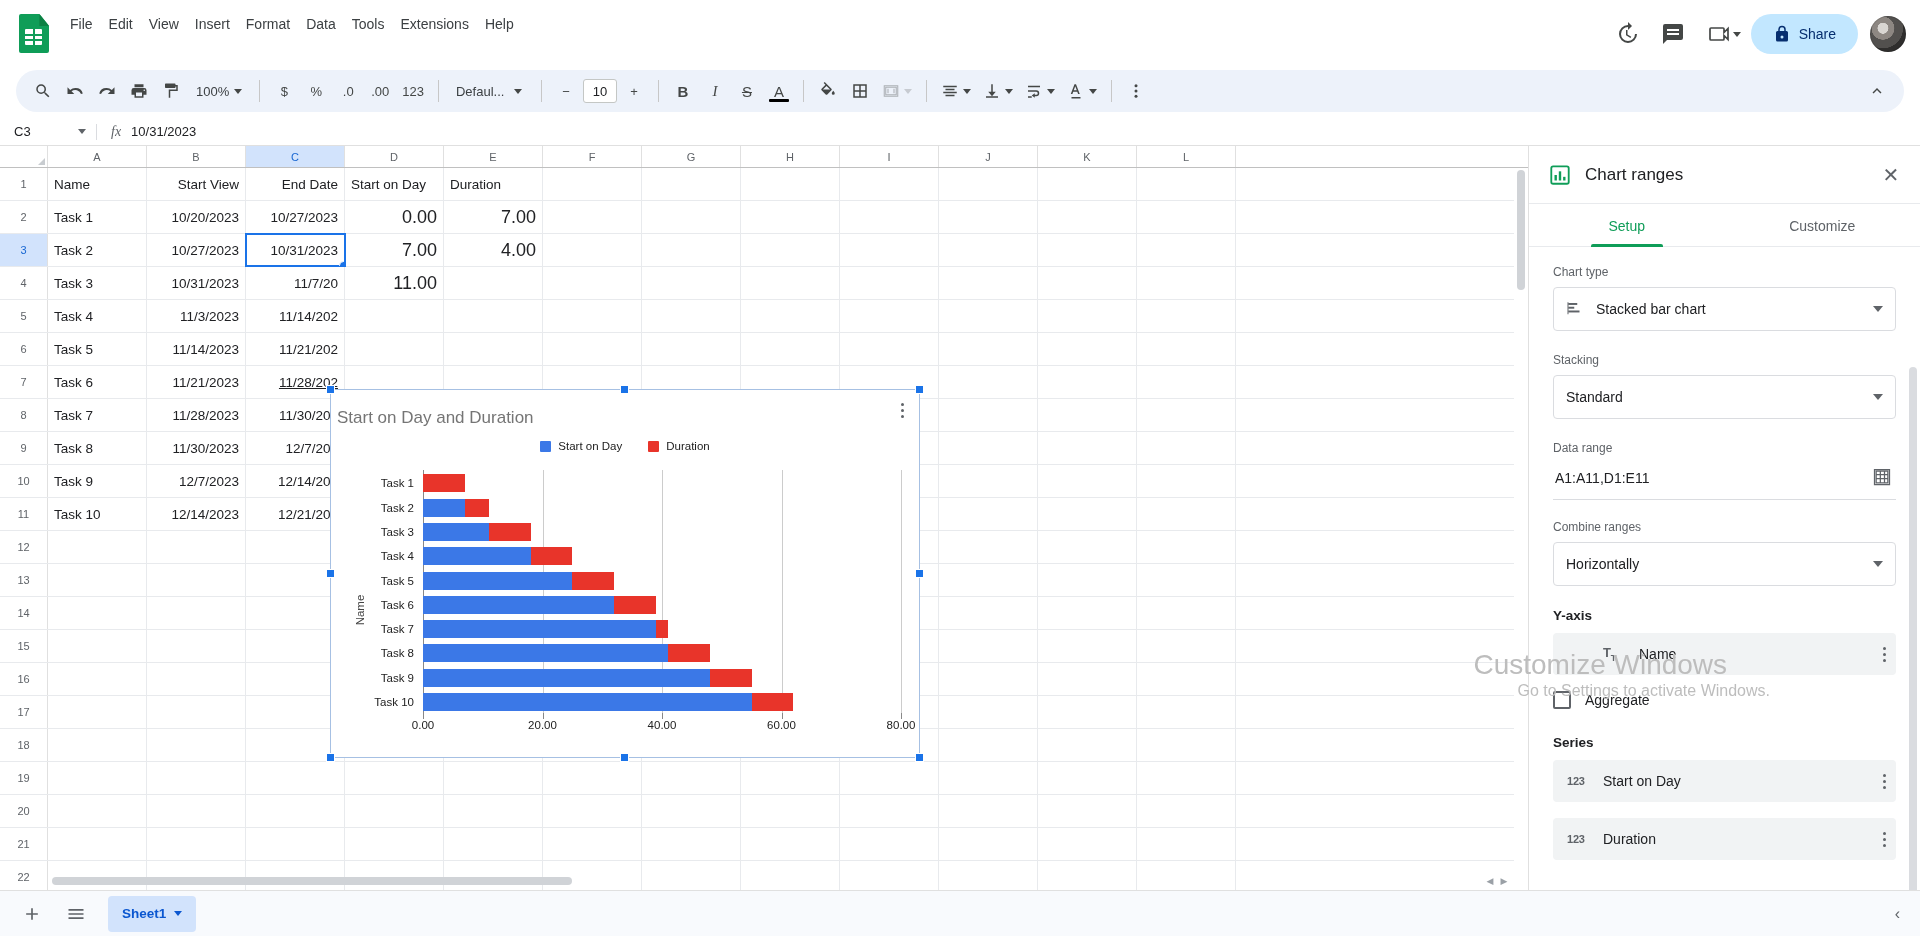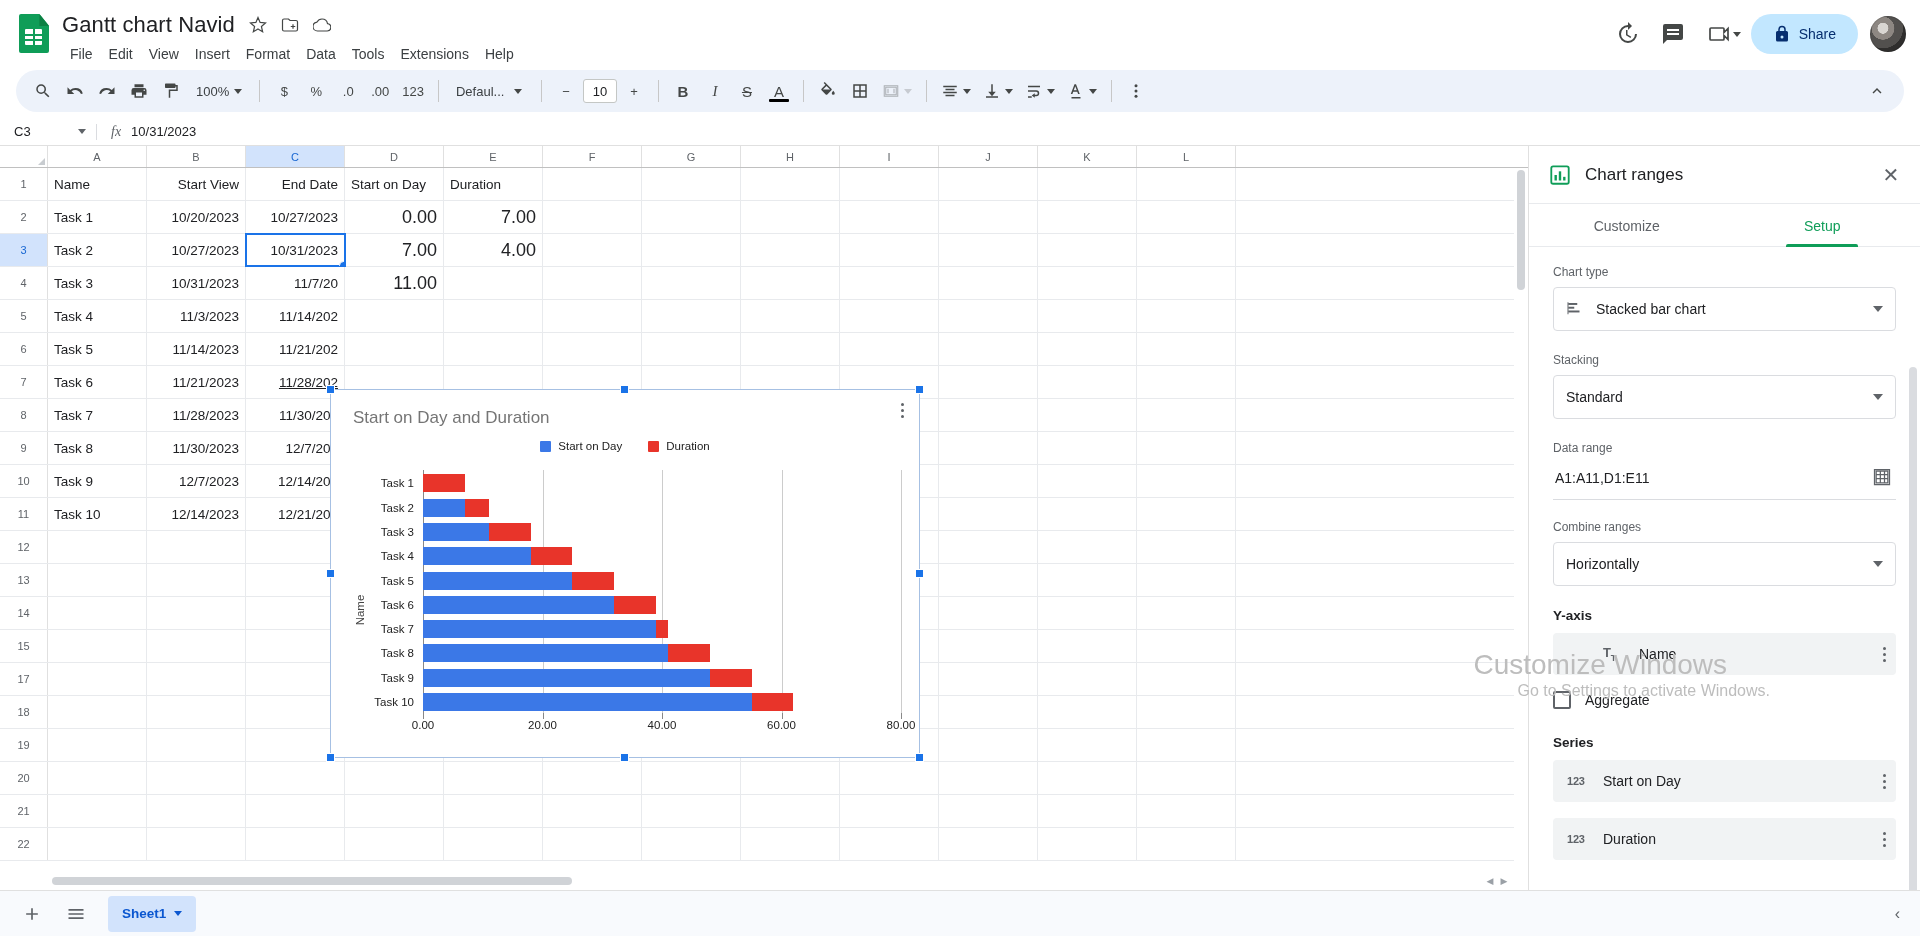--- a/index.html
+++ b/index.html
@@ -98,21 +98,21 @@
   
   .chart-obj { position: absolute; left: 330px; top: 243px; width: 590px; height: 369px; background: #fff; border: 1px solid #a6c0e3; z-index: 6; }
   .chart-obj .kebab { position: absolute; right: 8px; top: 8px; width: 18px; height: 24px; display: flex; flex-direction: column; align-items: center; justify-content: center; gap: 3px; cursor: pointer; }
   .chart-obj .kebab i { width: 3px; height: 3px; background: #5f6368; border-radius: 50%; display: block; }
   .handle { position: absolute; width: 9px; height: 9px; background: #1a73e8; border: 1px solid #fff; z-index: 9; }
   .h-tl { left: -5px; top: -5px; } .h-tm { left: 50%; margin-left: -5px; top: -5px; }
   .h-tr { right: -5px; top: -5px; } .h-ml { left: -5px; top: 50%; margin-top: -5px; }
   .h-mr { right: -5px; top: 50%; margin-top: -5px; } .h-bl { left: -5px; bottom: -5px; }
   .h-bm { left: 50%; margin-left: -5px; bottom: -5px; } .h-br { right: -5px; bottom: -5px; }
 
-  .chart-title { position: absolute; left: 22px; top: 18px; font-size: 17px; color: #757575; font-weight: 400; }
+  .chart-title { position: absolute; left: 6px; top: 18px; font-size: 17px; color: #757575; font-weight: 400; }
   .chart-legend { position: absolute; top: 50px; left: 0; right: 0; display: flex; justify-content: center; gap: 26px; }
   .leg { display: flex; align-items: center; gap: 7px; font-size: 11.5px; color: #222; cursor: pointer; }
   .leg .sw { width: 11px; height: 11px; border-radius: 1px; }
 
   .plot { position: absolute; left: 0; top: 72px; right: 0; bottom: 0; }
   .ylabel { position: absolute; left: 14px; top: 50%; transform: translateY(-50%) rotate(-90deg); transform-origin: center; font-size: 11.5px; color: #444; white-space: nowrap; }
   .plot-inner { position: absolute; left: 92px; right: 18px; top: 8px; bottom: 44px; }
   .gridline { position: absolute; top: 0; bottom: 0; width: 1px; background: #ccc; }
   .axisline { position: absolute; top: 0; bottom: 0; left: 0; width: 1px; background: #888; }
   .bar-row { position: absolute; left: 0; right: 0; height: 18px; }
@@ -170,39 +170,20 @@
 
   <div class="header">
     <div class="doc-icon">
       <div class="sheets-glyph">
           <div class="pg"></div>
           <div class="fold"></div>
           <div class="grid"></div>
         </div>
     </div>
     <div class="title-block">
-      <div class="title-row">
-        <span class="doc-title">Gantt chart Navid</span>
-        <span class="hicon">
-          <svg viewBox="0 0 24 24">
-              <path d="M12 17.27 18.18 21l-1.64-7.03L22 9.24l-7.19-.61L12 2 9.19 8.63 2 9.24l5.46 4.73L5.82 21z" fill="none" stroke="currentColor" stroke-width="1.6"></path>
-            </svg>
-        </span>
-        <span class="hicon">
-          <svg viewBox="0 0 24 24">
-              <path d="M10 4H4c-1.1 0-2 .9-2 2v12c0 1.1.9 2 2 2h16c1.1 0 2-.9 2-2V8c0-1.1-.9-2-2-2h-8l-2-2z" fill="none" stroke="currentColor" stroke-width="1.6"></path>
-              <path d="M16 11v6M13 14h6" stroke="currentColor" stroke-width="1.6" fill="none"></path>
-            </svg>
-        </span>
-        <span class="hicon">
-          <svg viewBox="0 0 24 24">
-              <path d="M19.35 10.04A7.49 7.49 0 0 0 12 4C9.11 4 6.6 5.64 5.35 8.04A5.994 5.994 0 0 0 0 14c0 3.31 2.69 6 6 6h13a5 5 0 0 0 .35-9.96z" fill="none" stroke="currentColor" stroke-width="1.6"></path>
-            </svg>
-        </span>
-      </div>
       <div class="menubar">
         <div class="menu-item">File</div>
         <div class="menu-item">Edit</div>
         <div class="menu-item">View</div>
         <div class="menu-item">Insert</div>
         <div class="menu-item">Format</div>
         <div class="menu-item">Data</div>
         <div class="menu-item">Tools</div>
         <div class="menu-item">Extensions</div>
         <div class="menu-item">Help</div>
@@ -663,20 +644,35 @@
             <div class="cell" style="width: 99px;"></div>
             <div class="cell" style="width: 99px;"></div>
             <div class="cell" style="width: 99px;"></div>
             <div class="cell" style="width: 99px;"></div>
             <div class="cell" style="width: 99px;"></div>
             <div class="cell" style="width: 99px;"></div>
             <div class="cell" style="width: 99px;"></div>
           </div>
           <div class="row">
             <div class="rh">15</div>
+            <div class="cell" style="width: 99px;"></div>
+            <div class="cell num" style="width: 99px;"></div>
+            <div class="cell num" style="width: 99px;"></div>
+            <div class="cell num" style="width: 99px;"></div>
+            <div class="cell num" style="width: 99px;"></div>
+            <div class="cell" style="width: 99px;"></div>
+            <div class="cell" style="width: 99px;"></div>
+            <div class="cell" style="width: 99px;"></div>
+            <div class="cell" style="width: 99px;"></div>
+            <div class="cell" style="width: 99px;"></div>
+            <div class="cell" style="width: 99px;"></div>
+            <div class="cell" style="width: 99px;"></div>
+          </div>
+          <div class="row">
+            <div class="rh">16</div>
             <div class="cell" style="width: 99px;"></div>
             <div class="cell num" style="width: 99px;"></div>
             <div class="cell num" style="width: 99px;"></div>
             <div class="cell num" style="width: 99px;"></div>
             <div class="cell num" style="width: 99px;"></div>
             <div class="cell" style="width: 99px;"></div>
             <div class="cell" style="width: 99px;"></div>
             <div class="cell" style="width: 99px;"></div>
             <div class="cell" style="width: 99px;"></div>
             <div class="cell" style="width: 99px;"></div>
@@ -896,22 +892,22 @@
               <rect x="2.5" y="2.5" width="19" height="19" rx="2" fill="none" stroke="#0f9d58" stroke-width="2"></rect>
               <rect x="6" y="12" width="2.6" height="6" fill="#0f9d58"></rect>
               <rect x="10.7" y="8" width="2.6" height="10" fill="#0f9d58"></rect>
               <rect x="15.4" y="14" width="2.6" height="4" fill="#0f9d58"></rect>
             </svg>
         </span>
         <span class="panel-title">Chart ranges</span>
         <span class="panel-close">✕</span>
       </div>
       <div class="panel-tabs">
+        <div class="ptab active">Setup</div>
         <div class="ptab">Customize</div>
-        <div class="ptab active">Setup</div>
       </div>
       <div class="panel-body">
         <div class="fieldlabel">Chart type</div>
         <div class="select">
           <svg viewBox="0 0 24 24">
               <rect x="3" y="4" width="12" height="2.6"></rect>
               <rect x="3" y="9" width="8" height="2.6"></rect>
               <rect x="3" y="14" width="15" height="2.6"></rect>
               <rect x="2" y="3" width="1.3" height="16"></rect>
             </svg>

